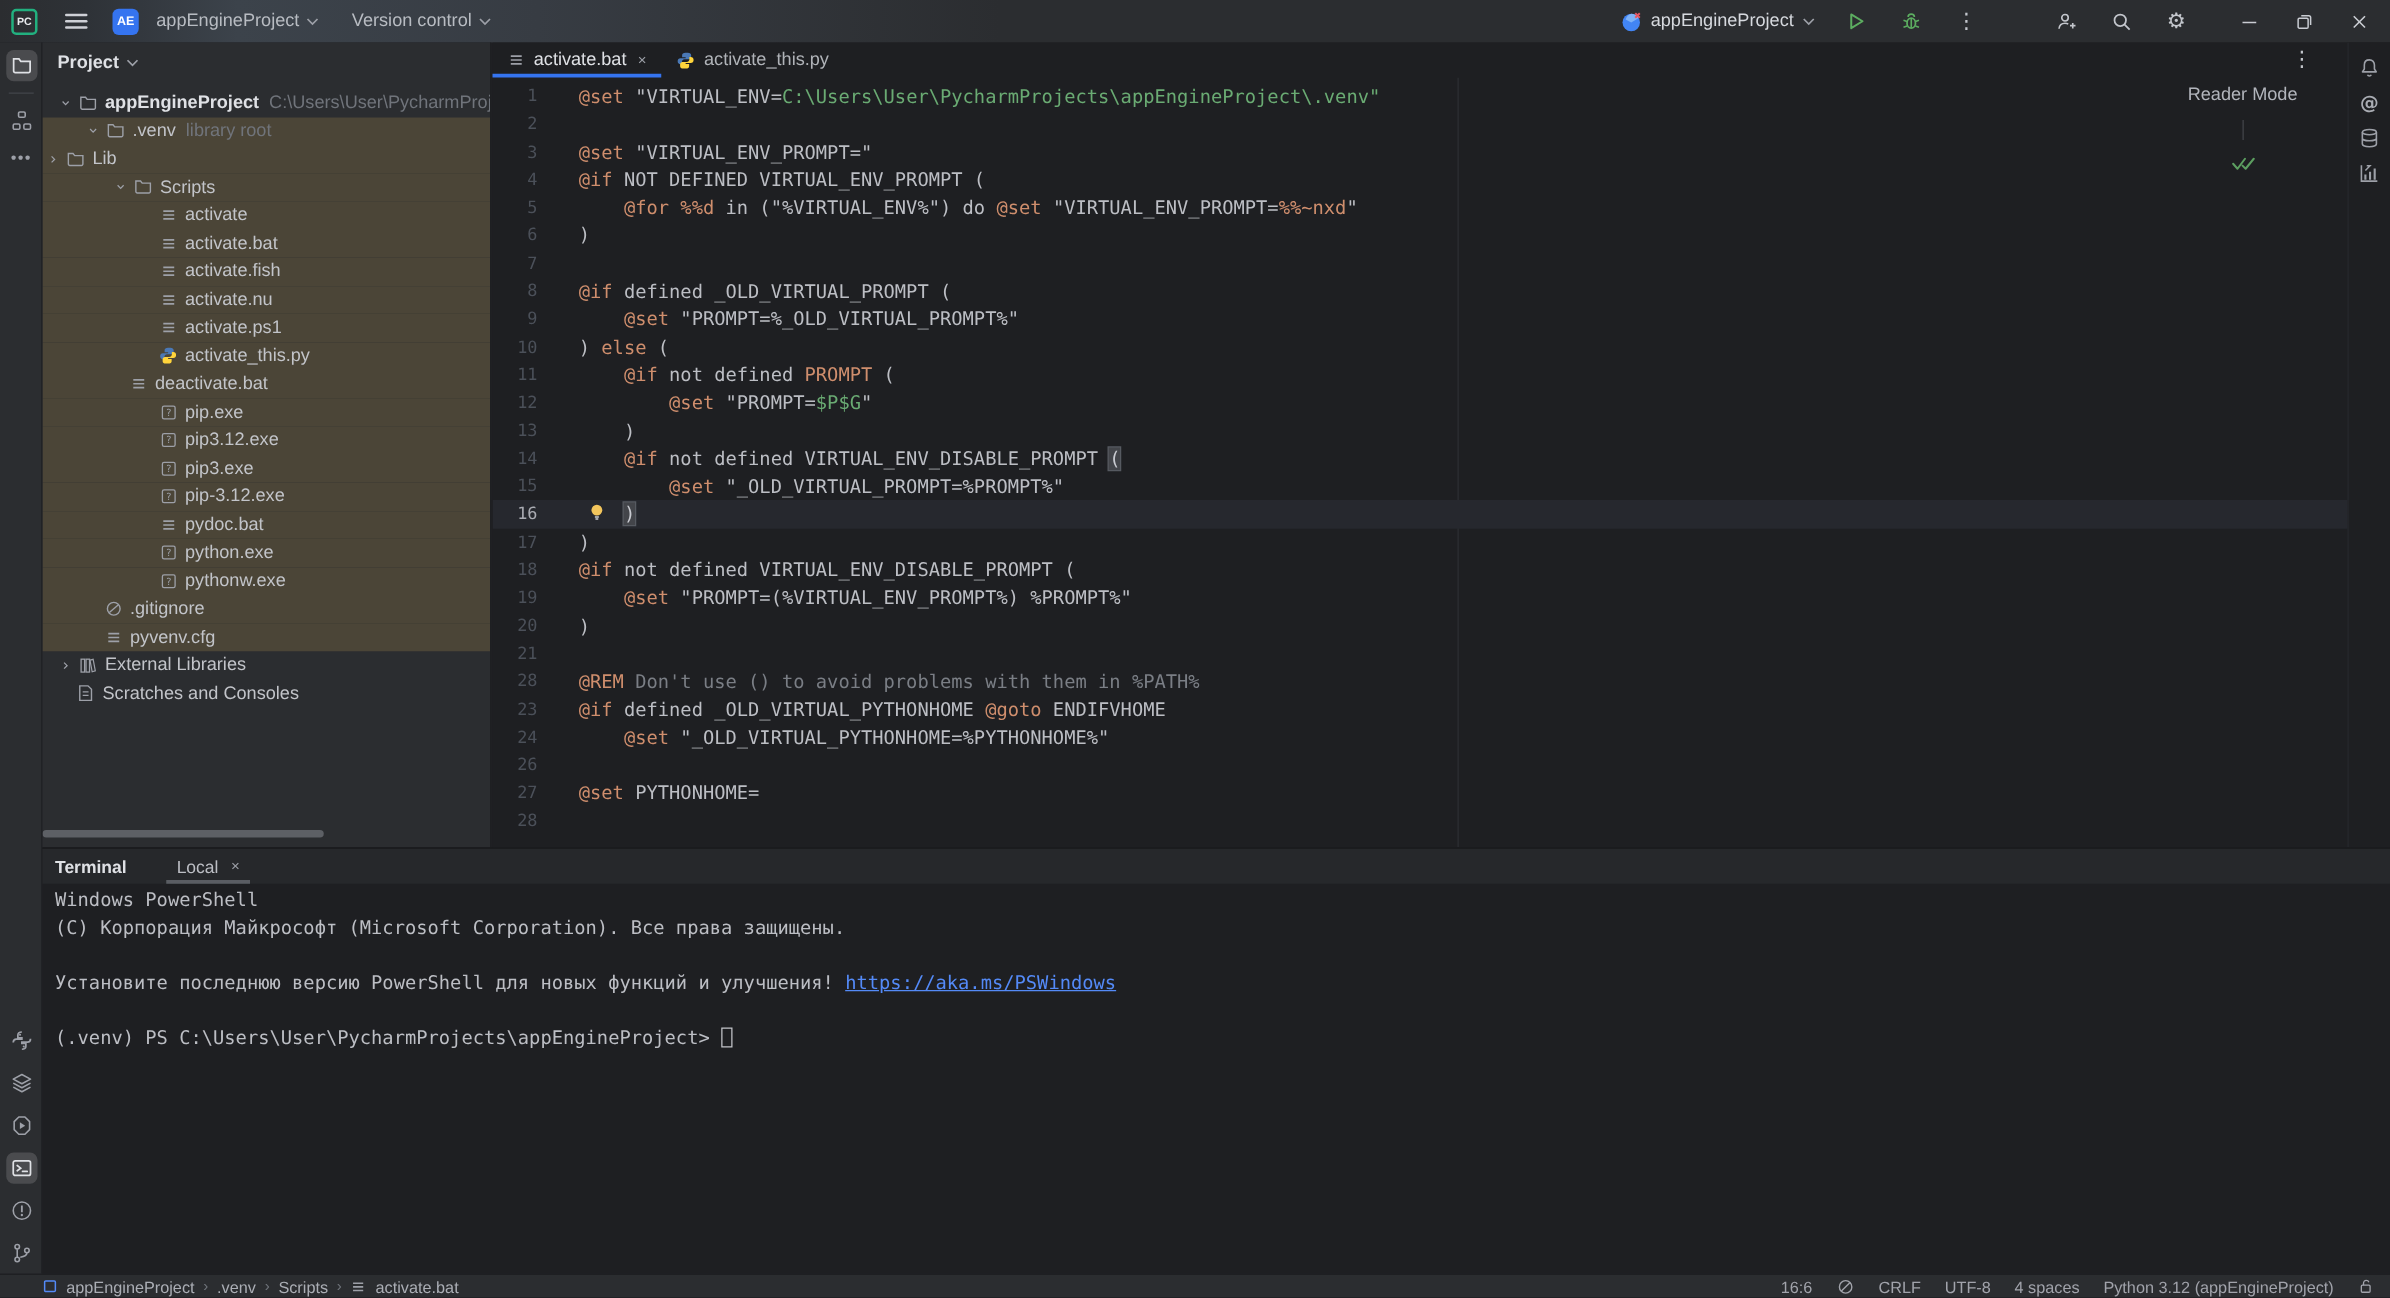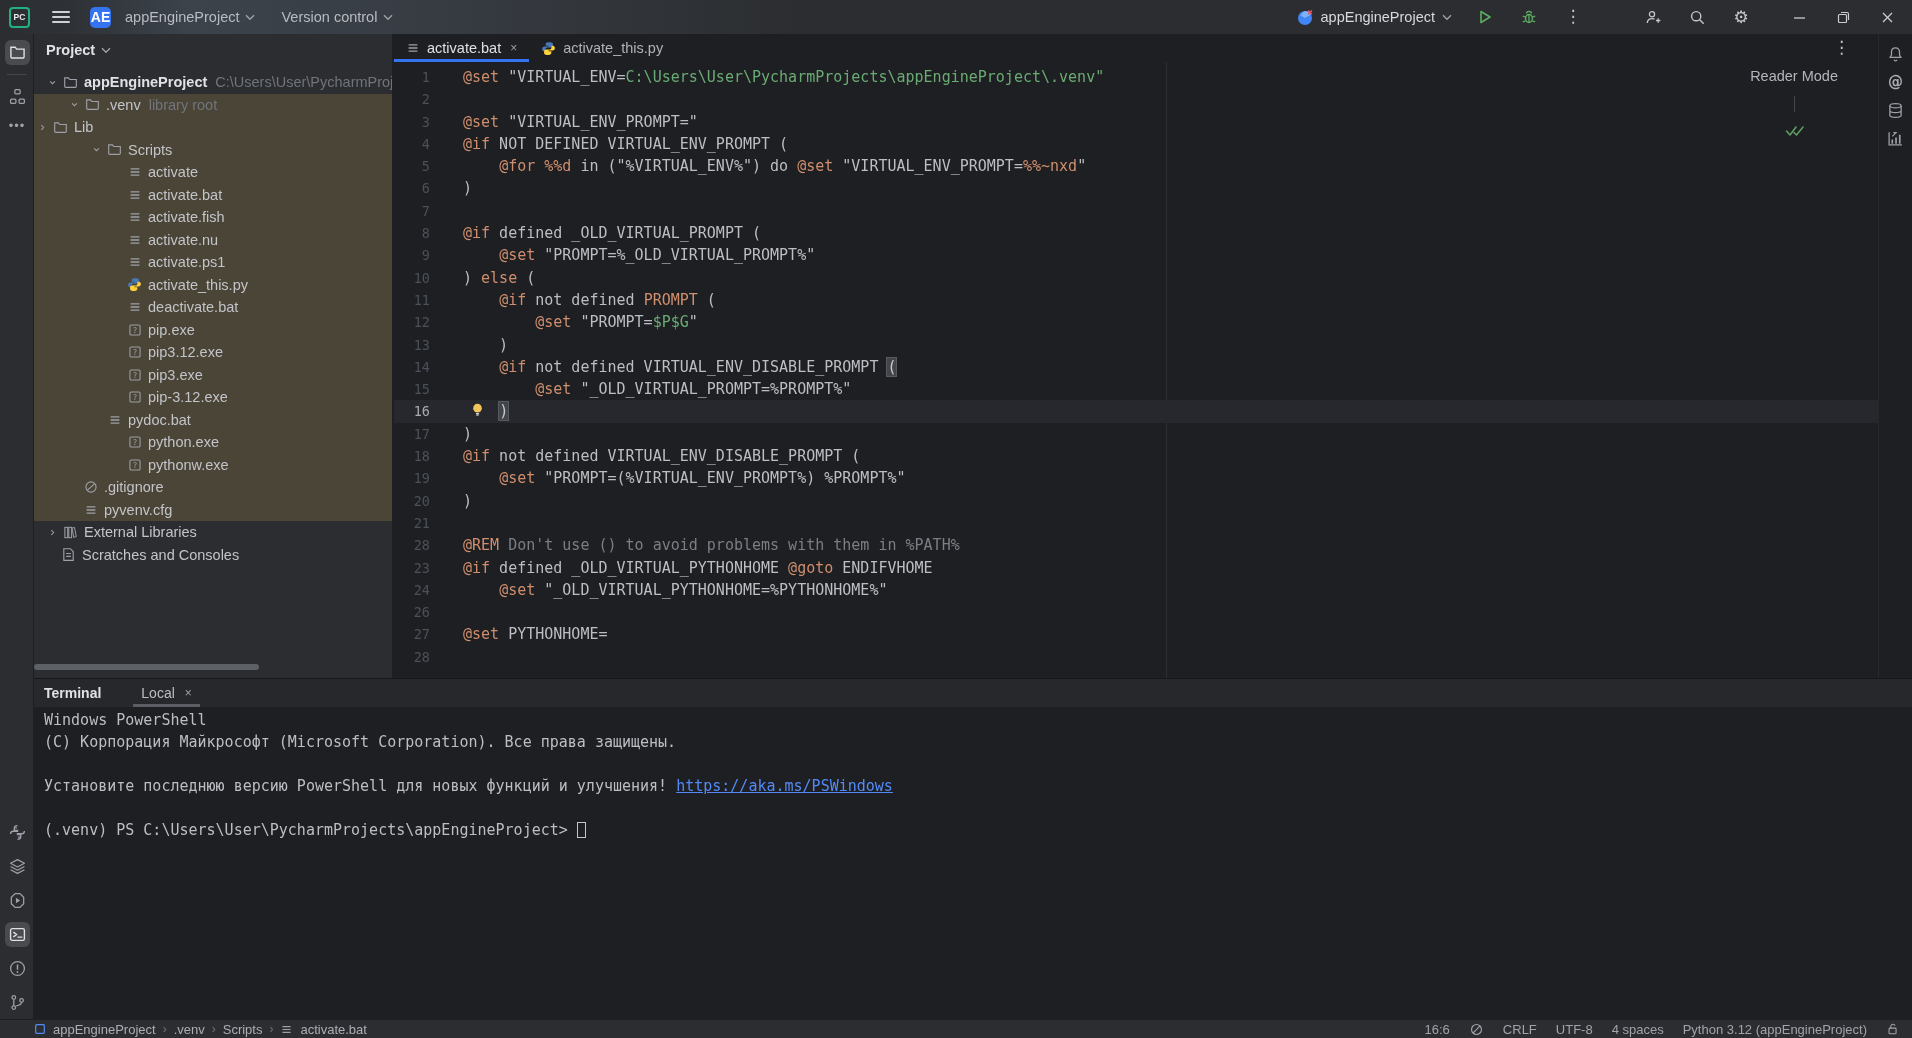--- a/index.html
+++ b/index.html
@@ -11,21 +11,21 @@
   
   #titlebar { position:absolute; left:0; top:0; width:1912px; height:34px;
     background:linear-gradient(90deg,#2b2d30 0px,#2e3237 70px,#3c434b 190px,#373c43 430px,#2b2d30 800px,#2b2d30 100%);
     display:flex; align-items:center; }
   .tb-left { display:flex; align-items:center; gap:14px; padding-left:9px; }
   .pc-logo { width:21px; height:21px; border:2px solid #22b07f; border-radius:4px;
     display:flex; align-items:center; justify-content:center; font-size:8.5px; font-weight:bold; color:#e8eaed; }
   .hamburger { width:18px; display:flex; flex-direction:column; gap:3.5px; margin-left:8px; }
   .hamburger div { height:1.8px; background:#ced0d6; border-radius:1px; }
   .ae-badge { width:21px; height:21px; background:#3574f0; border-radius:5px; margin-left:6px;
-    display:flex; align-items:center; justify-content:center; font-size:14px; font-weight:bold; color:#fff; }
+    display:flex; align-items:center; justify-content:center; font-size:10px; font-weight:bold; color:#fff; }
   .tb-item { display:flex; align-items:center; gap:6px; color:#b8bcc2; font-size:14.5px; }
   .tb-right { position:absolute; right:0; top:0; height:34px; display:flex; align-items:center; gap:22px; padding-right:14px; }
   .runcfg { display:flex; align-items:center; gap:7px; color:#d6d9de; font-size:14.5px; }
   .winbtn { color:#c9ccd2; display:flex; align-items:center; justify-content:center; width:22px; height:22px; }
   .vdots { color:#c3c6cc; font-size:17px; line-height:10px; }
 
   
   #left-stripe { position:absolute; left:0; top:34px; width:34px; height:985px;
     background:#2b2d30; border-right:1px solid #1e1f22; }
   .stripe-top { position:absolute; top:6px; left:0; width:34px; display:flex; flex-direction:column; align-items:center; gap:9px; }
@@ -354,21 +354,21 @@
       </div>
       <div class="tree-row hl" style="padding-left: 92px;">
         <span class="tico">
           <svg width="15" height="15" viewBox="0 0 16 16">
             <path fill="#4a78b5" d="M7.9 1.2c-1.9 0-2.9.8-2.9 2v1.9h3v.8H3.6c-1.5 0-2.4 1-2.4 2.6 0 1.5.9 2.5 2.4 2.5h1.2V9.2c0-1.3 1-2.3 2.3-2.3h3.7c1 0 1.9-.9 1.9-1.9V3.2c0-1.2-1-2-2.8-2z"></path>
             <path fill="#ffd43b" d="M8.1 14.8c1.9 0 2.9-.8 2.9-2v-1.9H8v-.8h4.4c1.5 0 2.4-1 2.4-2.6 0-1.5-.9-2.5-2.4-2.5h-1.2v1.8c0 1.3-1 2.3-2.3 2.3H5.2c-1 0-1.9.9-1.9 1.9v1.8c0 1.2 1 2 2.8 2z"></path>
           </svg>
         </span>
         <span class="tlabel">activate_this.py</span>
       </div>
-      <div class="tree-row hl" style="padding-left: 92px;">
+      <div class="tree-row hl" style="padding-left: 68px;">
         <span class="tico">
           <svg width="14" height="14" viewBox="0 0 16 16">
             <path d="M3 4.5h10M3 8h10M3 11.5h10" stroke="#9da0a8" stroke-width="1.5"></path>
           </svg>
         </span>
         <span class="tlabel">deactivate.bat</span>
       </div>
       <div class="tree-row hl" style="padding-left: 92px;">
         <span class="tico">
           <svg width="14" height="14" viewBox="0 0 16 16">
@@ -398,21 +398,21 @@
       </div>
       <div class="tree-row hl" style="padding-left: 92px;">
         <span class="tico">
           <svg width="14" height="14" viewBox="0 0 16 16">
             <rect x="2.2" y="2.2" width="11.6" height="11.6" rx="1.5" fill="none" stroke="#9da0a8" stroke-width="1.2"></rect>
             <text x="8" y="11" text-anchor="middle" font-size="9" fill="#9da0a8" font-family="DejaVu Sans">?</text>
           </svg>
         </span>
         <span class="tlabel">pip-3.12.exe</span>
       </div>
-      <div class="tree-row hl" style="padding-left: 72px; text-align: center;">
+      <div class="tree-row hl" style="padding-left: 92px; text-align: center;">
         <span class="tico">
           <svg width="14" height="14" viewBox="0 0 16 16">
             <path d="M3 4.5h10M3 8h10M3 11.5h10" stroke="#9da0a8" stroke-width="1.5"></path>
           </svg>
         </span>
         <span class="tlabel">pydoc.bat</span>
       </div>
       <div class="tree-row hl" style="padding-left: 92px;">
         <span class="tico">
           <svg width="14" height="14" viewBox="0 0 16 16">

